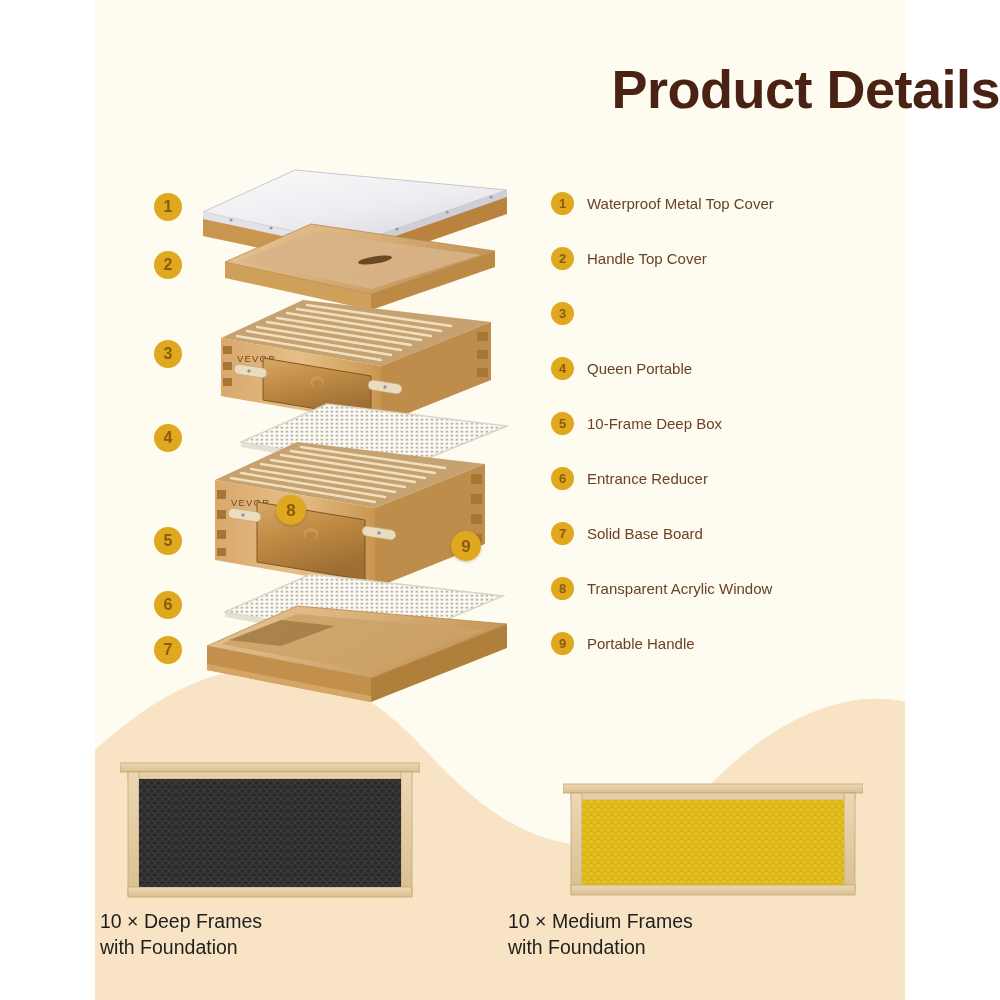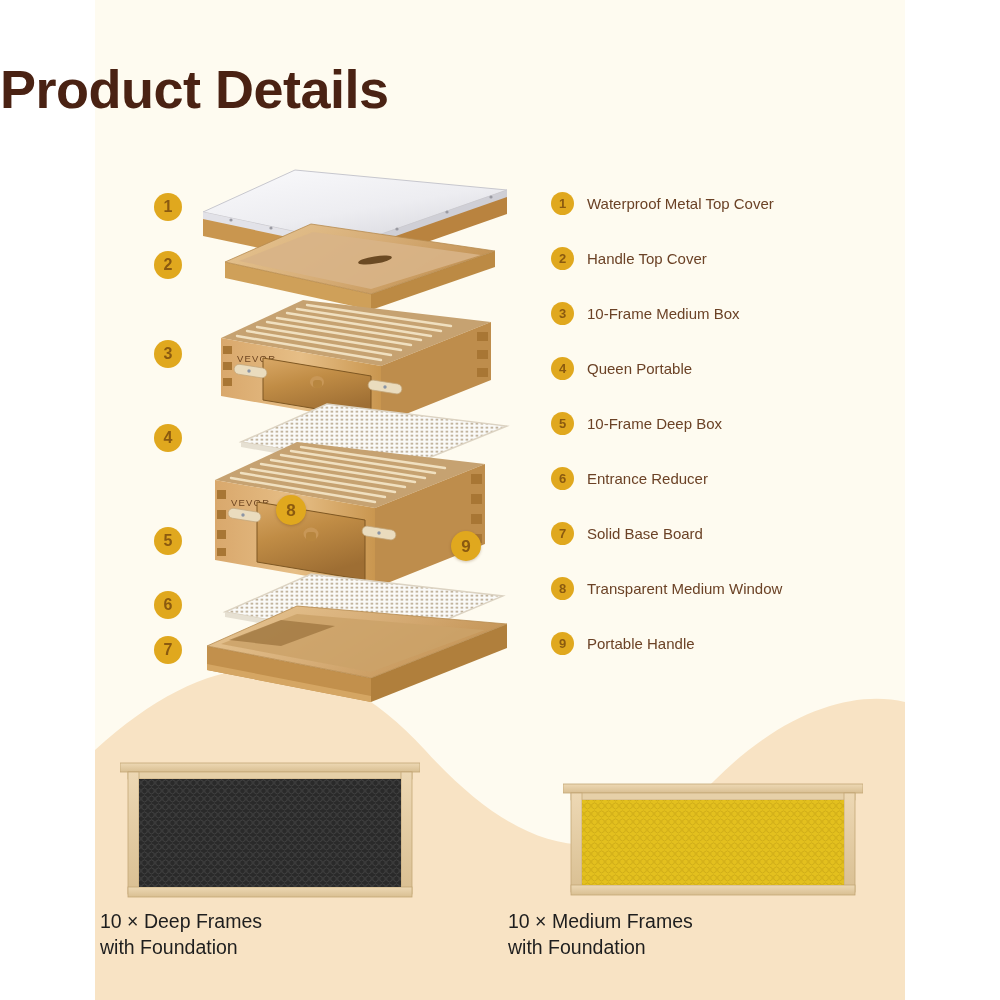--- a/index.html
+++ b/index.html
@@ -6,21 +6,21 @@
   body{width:1000px;height:1000px;overflow:hidden;font-family:"Liberation Sans",sans-serif;}
 
   #page{position:relative;width:1000px;height:1000px;background:#ffffff;overflow:hidden;}
 
   
   .panel-cream{position:absolute;left:95px;top:0;width:810px;height:1000px;background:#FEFBF0;}
   .wave-wrap{position:absolute;left:95px;top:630px;width:810px;height:370px;overflow:hidden;}
   .wave-wrap svg{display:block;width:810px;height:370px;}
 
   
-  .title{position:absolute;left:0;top:58px;width:1000px;text-align:left;
+  .title{position:absolute;left:0;top:58px;width:1000px;text-align:right;
     font-size:54px;font-weight:bold;color:#4A2213;letter-spacing:-0.5px;
     font-family:"Liberation Sans",sans-serif;}
 
   
   .legend{position:absolute;left:551px;top:176px;width:350px;}
   .legend-row{display:flex;align-items:center;height:55px;}
   .legend-badge{width:23px;height:23px;border-radius:50%;background:#E0A81E;
     flex:0 0 23px;display:flex;align-items:center;justify-content:center;
     font-size:13px;font-weight:bold;color:#8A5A10;line-height:1;}
   .legend-label{margin-left:13px;font-size:15px;color:#6B4226;white-space:nowrap;}
@@ -251,41 +251,40 @@
     <div class="legend-row">
       <div class="legend-badge">1</div>
       <div class="legend-label">Waterproof Metal Top Cover</div>
     </div>
     <div class="legend-row">
       <div class="legend-badge">2</div>
       <div class="legend-label">Handle Top Cover</div>
     </div>
     <div class="legend-row">
       <div class="legend-badge">3</div>
-      <div class="legend-label">10-Frame Medium Box</div>
     </div>
     <div class="legend-row">
       <div class="legend-badge">4</div>
       <div class="legend-label">Queen Portable</div>
     </div>
     <div class="legend-row">
       <div class="legend-badge">5</div>
       <div class="legend-label">10-Frame Deep Box</div>
     </div>
     <div class="legend-row">
       <div class="legend-badge">6</div>
       <div class="legend-label">Entrance Reducer</div>
     </div>
     <div class="legend-row">
       <div class="legend-badge">7</div>
       <div class="legend-label">Solid Base Board</div>
     </div>
     <div class="legend-row">
       <div class="legend-badge">8</div>
-      <div class="legend-label">Transparent Medium Window</div>
+      <div class="legend-label">Transparent Acrylic Window</div>
     </div>
     <div class="legend-row">
       <div class="legend-badge">9</div>
       <div class="legend-label">Portable Handle</div>
     </div>
   </div>
 
   <div class="frame-box" style="left:120px;top:755px;">
     <svg width="300" height="150" viewBox="0 0 300 150" aria-hidden="true">
       <defs>

